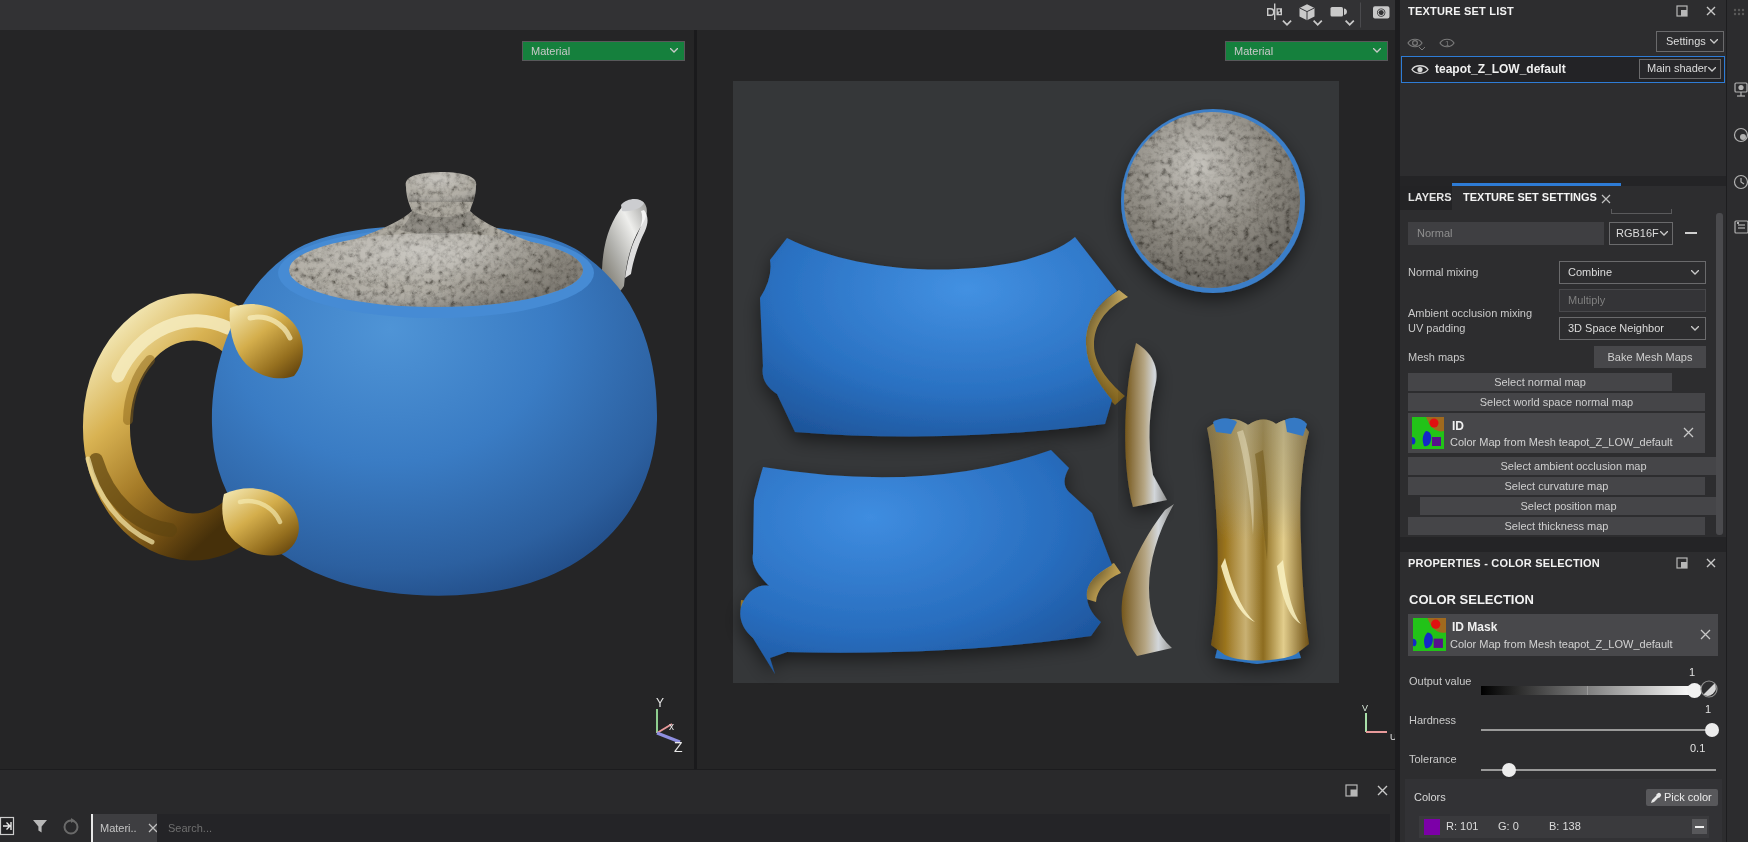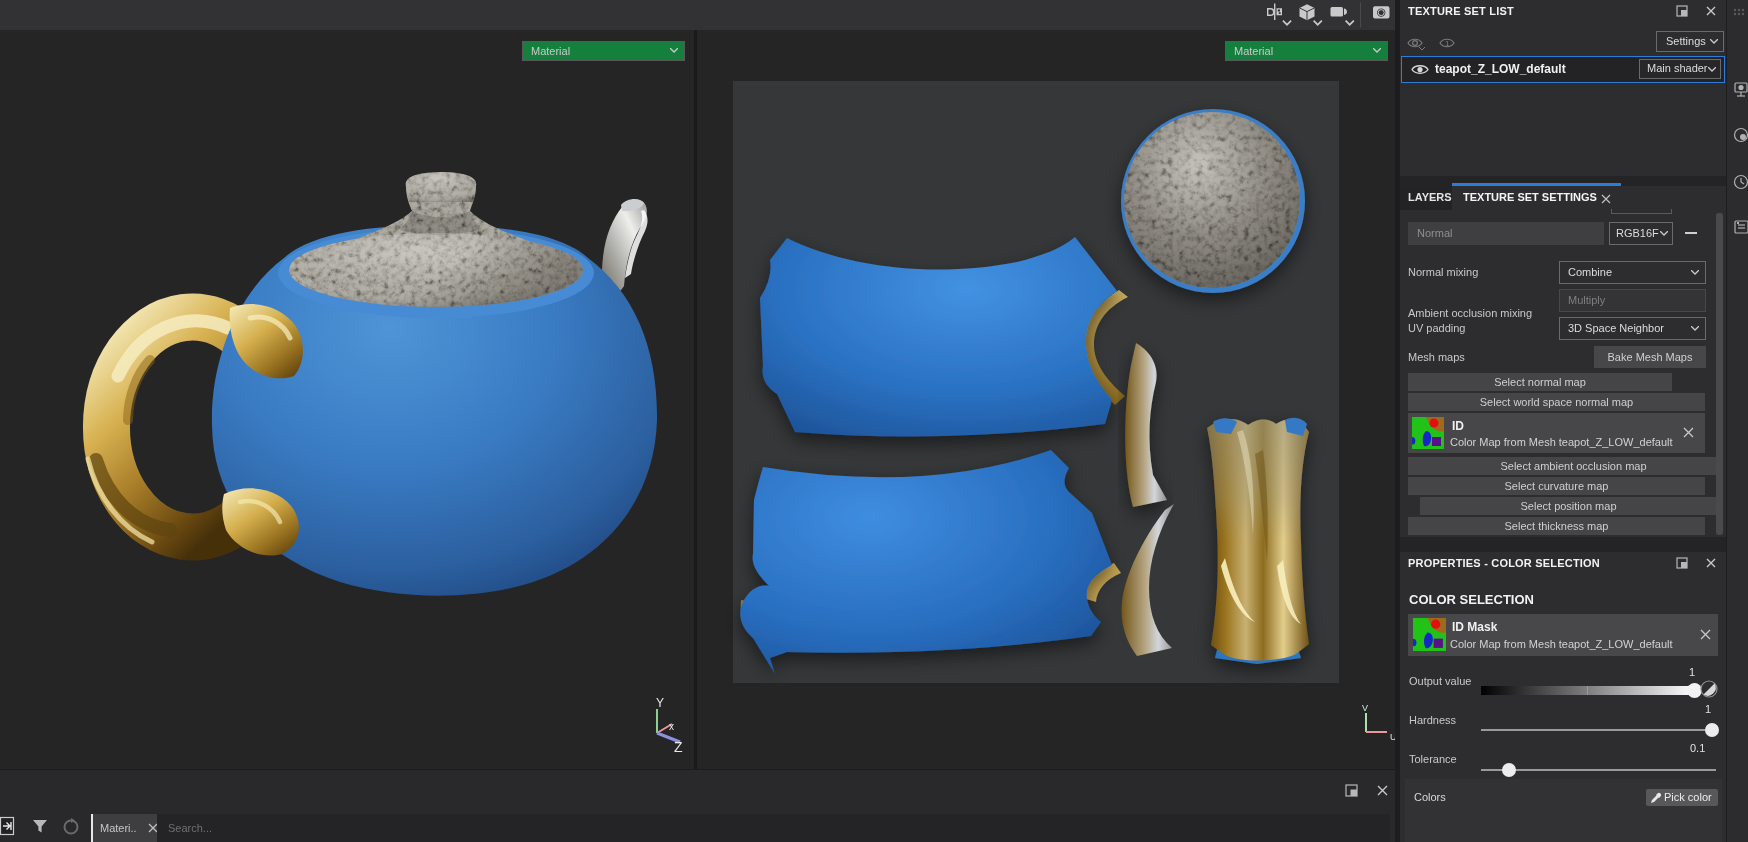--- a/index.html
+++ b/index.html
@@ -424,20 +424,29 @@
     <div class="abs" style="left:102px;top:763px;width:14px;height:14px;border-radius:50%;background:#ececec;"></div>
 
     <div class="abs" style="left:5px;top:779px;width:317px;height:63px;background:#323235;">
       <span style="position:absolute;left:9px;top:12px;font-size:11px;color:#d8d8d8;">Colors</span>
       <div style="position:absolute;left:241px;top:10px;width:72px;height:17px;background:#58585b;border-radius:2px;">
         <svg style="position:absolute;left:4px;top:3px;" width="12" height="12" viewBox="0 0 12 12">
             <path d="M1 11 L2 8 L7 3 L9 5 L4 10 Z M7.5 1.5 A 1.6 1.6 0 0 1 10.5 4.5 L9 6 L6 3 Z" fill="#e8e8e8"></path>
           </svg>
         <span style="position:absolute;left:18px;top:2px;font-size:11px;color:#ececec;">Pick color</span>
       </div>
+      <div style="position:absolute;left:14px;top:37px;width:290px;height:22px;background:#3a3a3d;">
+        <div style="position:absolute;left:5px;top:3px;width:16px;height:16px;background:#7c00a8;"></div>
+        <span style="position:absolute;left:27px;top:4px;font-size:11px;color:#dcdcdc;">R: 101</span>
+        <span style="position:absolute;left:79px;top:4px;font-size:11px;color:#dcdcdc;">G: 0</span>
+        <span style="position:absolute;left:130px;top:4px;font-size:11px;color:#dcdcdc;">B: 138</span>
+        <div style="position:absolute;left:273px;top:3px;width:15px;height:15px;background:#58585b;">
+          <div style="position:absolute;left:3px;top:6.5px;width:9px;height:2px;background:#f0f0f0;"></div>
+        </div>
+      </div>
     </div>
   </div>
   <div id="rstrip" class="abs">
     <svg width="22" height="842" viewBox="0 0 22 842">
       <g fill="#5a5a5a">
         <circle cx="8" cy="10" r="1.2"></circle>
           <circle cx="12" cy="10" r="1.2"></circle>
           <circle cx="16" cy="10" r="1.2"></circle>
         <circle cx="8" cy="14" r="1.2"></circle>
           <circle cx="12" cy="14" r="1.2"></circle>

